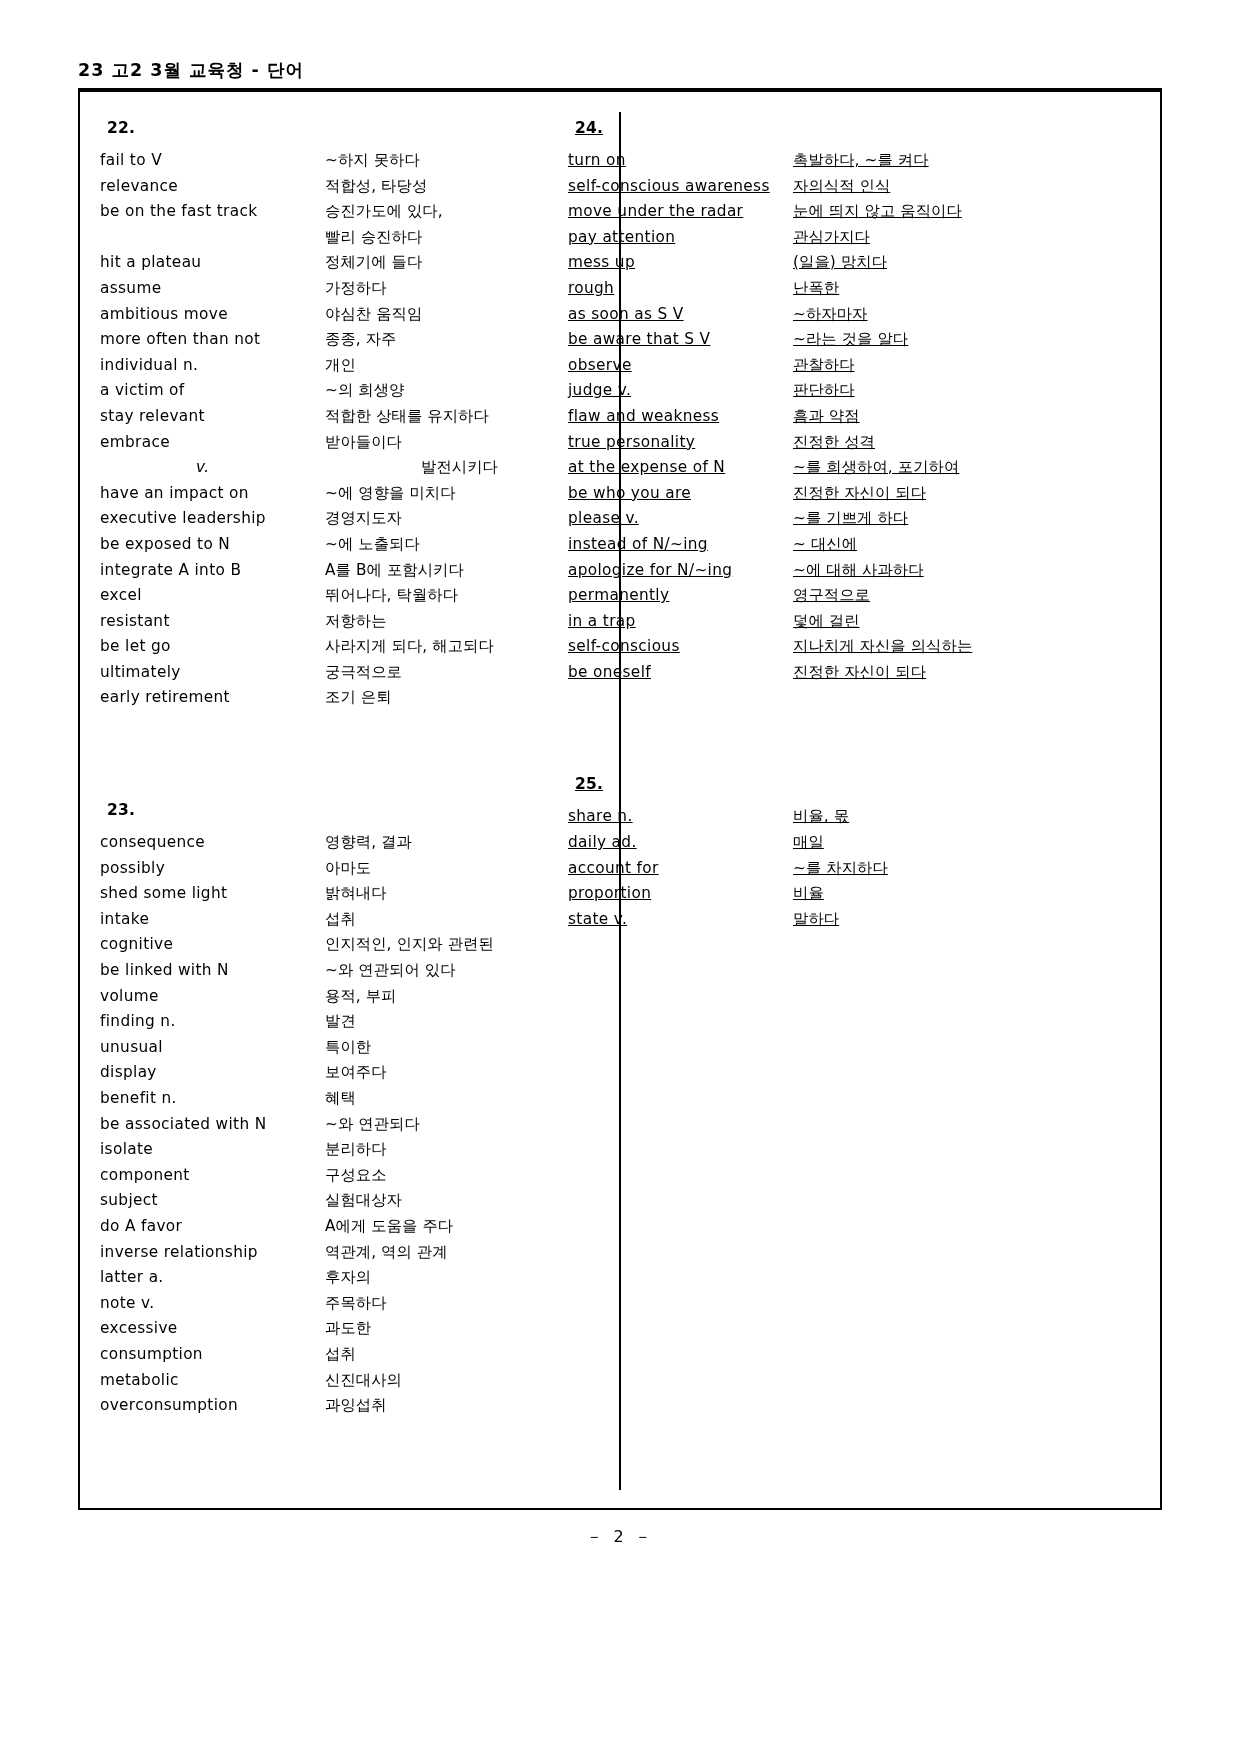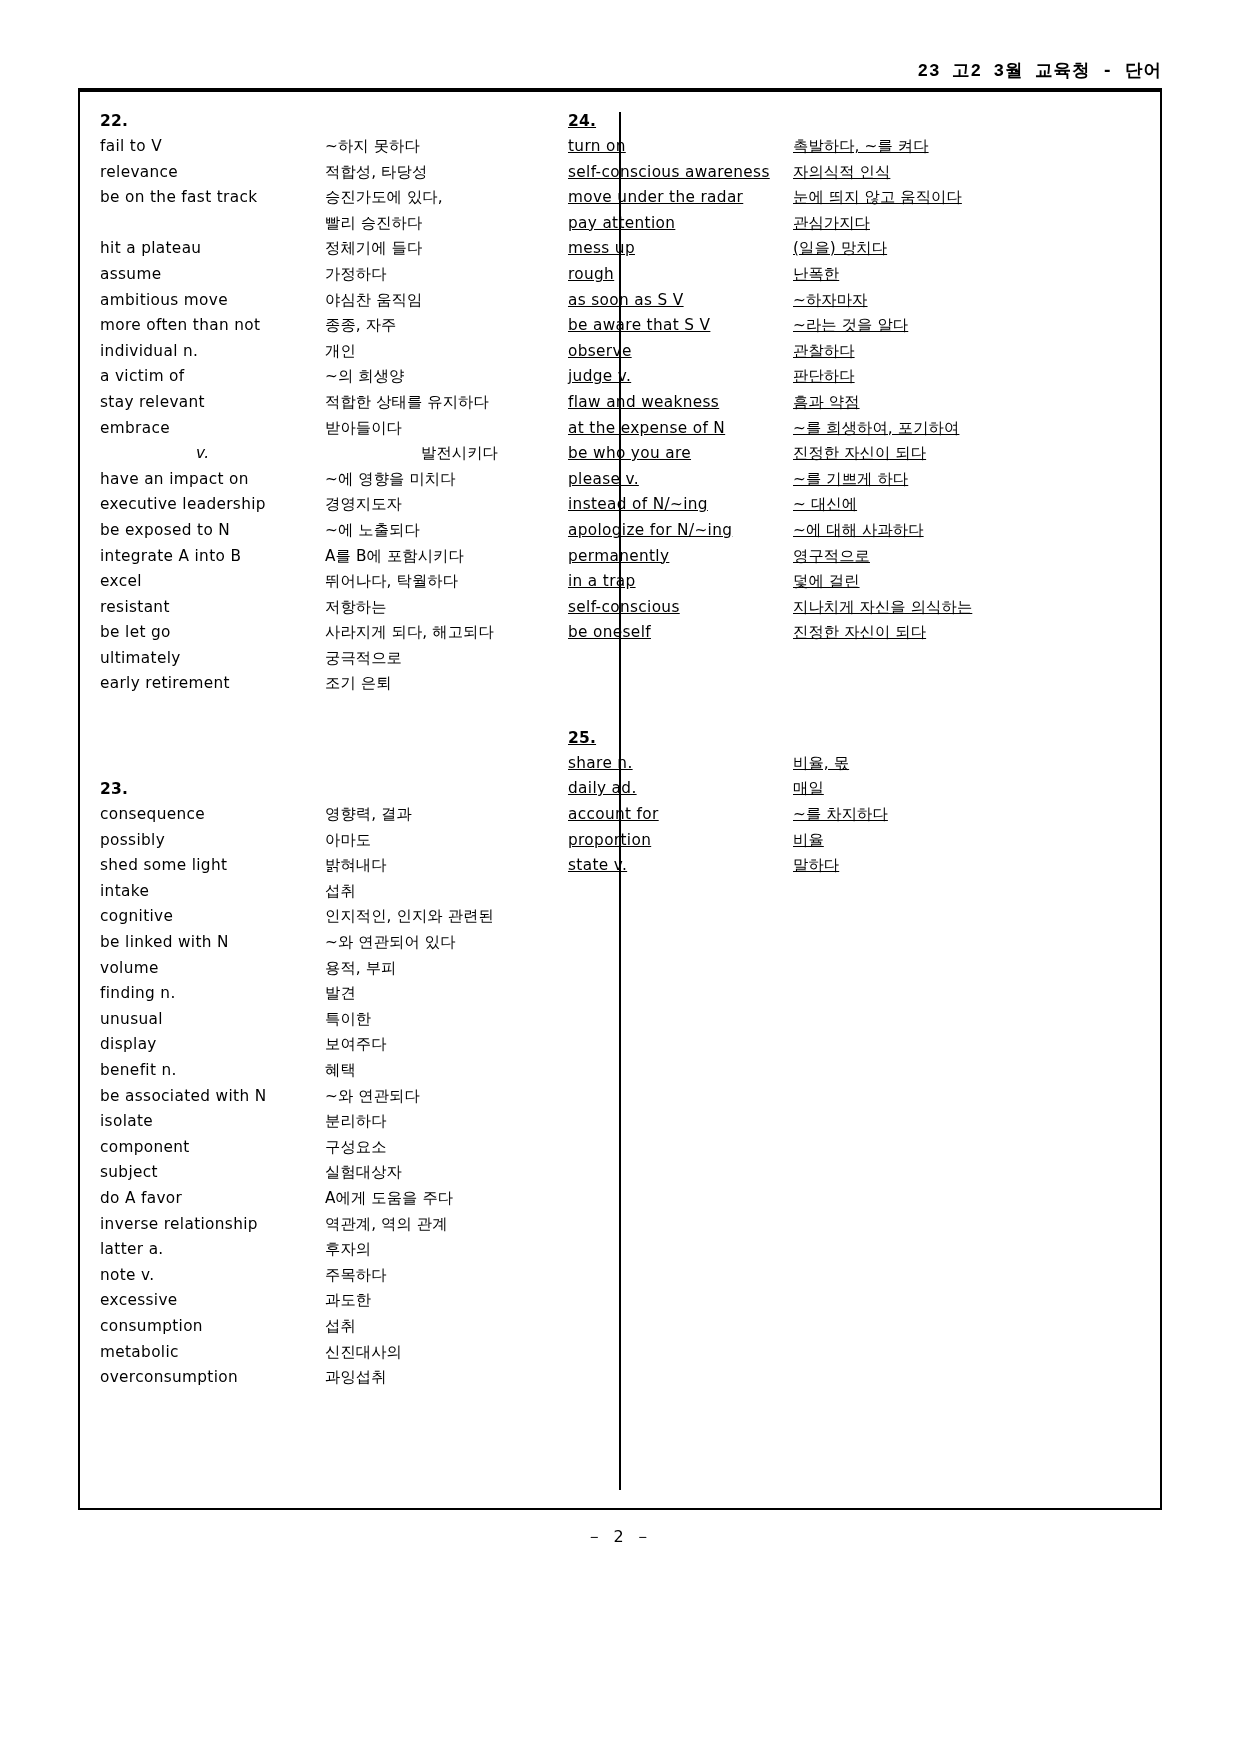--- a/index.html
+++ b/index.html
@@ -24,26 +24,24 @@
     box-sizing: border-box;
     padding: 0;
   }
 
   
   .header {
     position: absolute;
     left: 78px;
     top: 58px;
     width: 1084px;
-    text-align: right;
     font-weight: bold;
     font-size: 17.5px;
     letter-spacing: 1px;
     color: #000;
-    font-family: Liberation Mono, monospace;
   }
 
   .header-rule {
     position: absolute;
     left: 78px;
     top: 88px;
     width: 1084px;
     height: 2px;
     background: #000;
   }
@@ -77,21 +75,21 @@
   }
   .column.left  { left: 100px;  width: 500px; }
   .column.right { left: 568px;  width: 500px; text-decoration: underline; }
 
   .section { margin-bottom: 0; }
 
   .section-number {
     font-weight: bold;
     font-size: 15.5px;
     line-height: 26px;
-    margin: 0;
+    margin: 7px;
     padding: 0;
     letter-spacing: 0.2px;
   }
 
   .entry {
     display: flex;
     align-items: flex-start;
     line-height: 25.6px;
     font-size: 15.5px;
     white-space: nowrap;
@@ -361,20 +359,24 @@
         </div>
         <div class="entry">
           <div class="term">judge v.</div>
           <div class="meaning">판단하다</div>
         </div>
         <div class="entry">
           <div class="term">flaw and weakness</div>
           <div class="meaning">흠과 약점</div>
         </div>
         <div class="entry">
+          <div class="term">true personality</div>
+          <div class="meaning">진정한 성격</div>
+        </div>
+        <div class="entry">
           <div class="term">at the expense of N</div>
           <div class="meaning">~를 희생하여, 포기하여</div>
         </div>
         <div class="entry">
           <div class="term">be who you are</div>
           <div class="meaning">진정한 자신이 되다</div>
         </div>
         <div class="entry">
           <div class="term">please v.</div>
           <div class="meaning">~를 기쁘게 하다</div>

